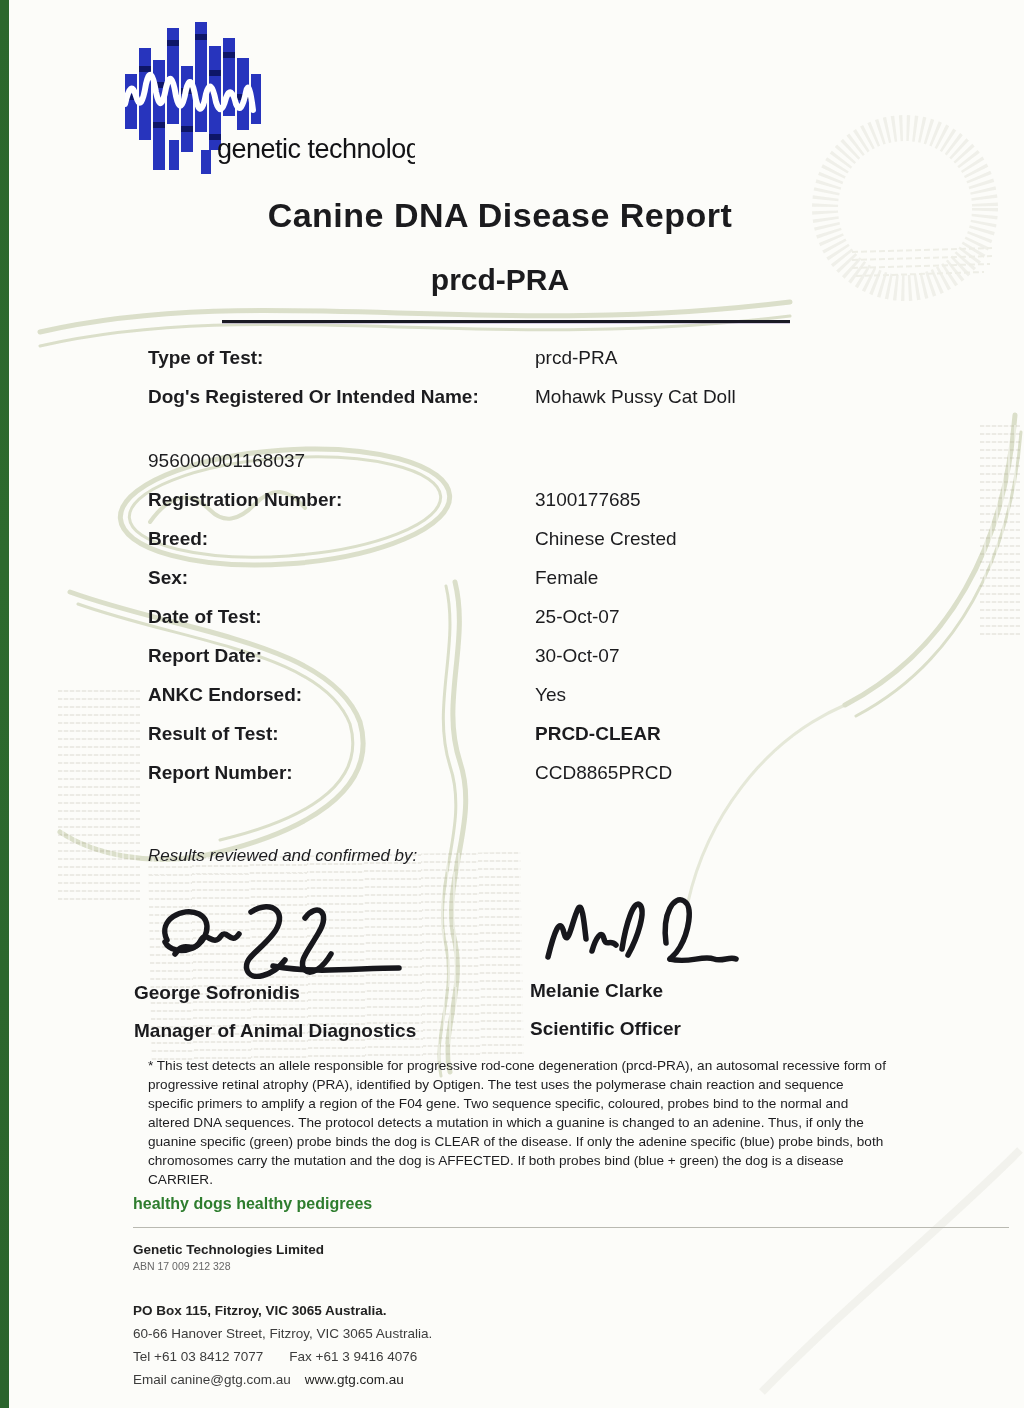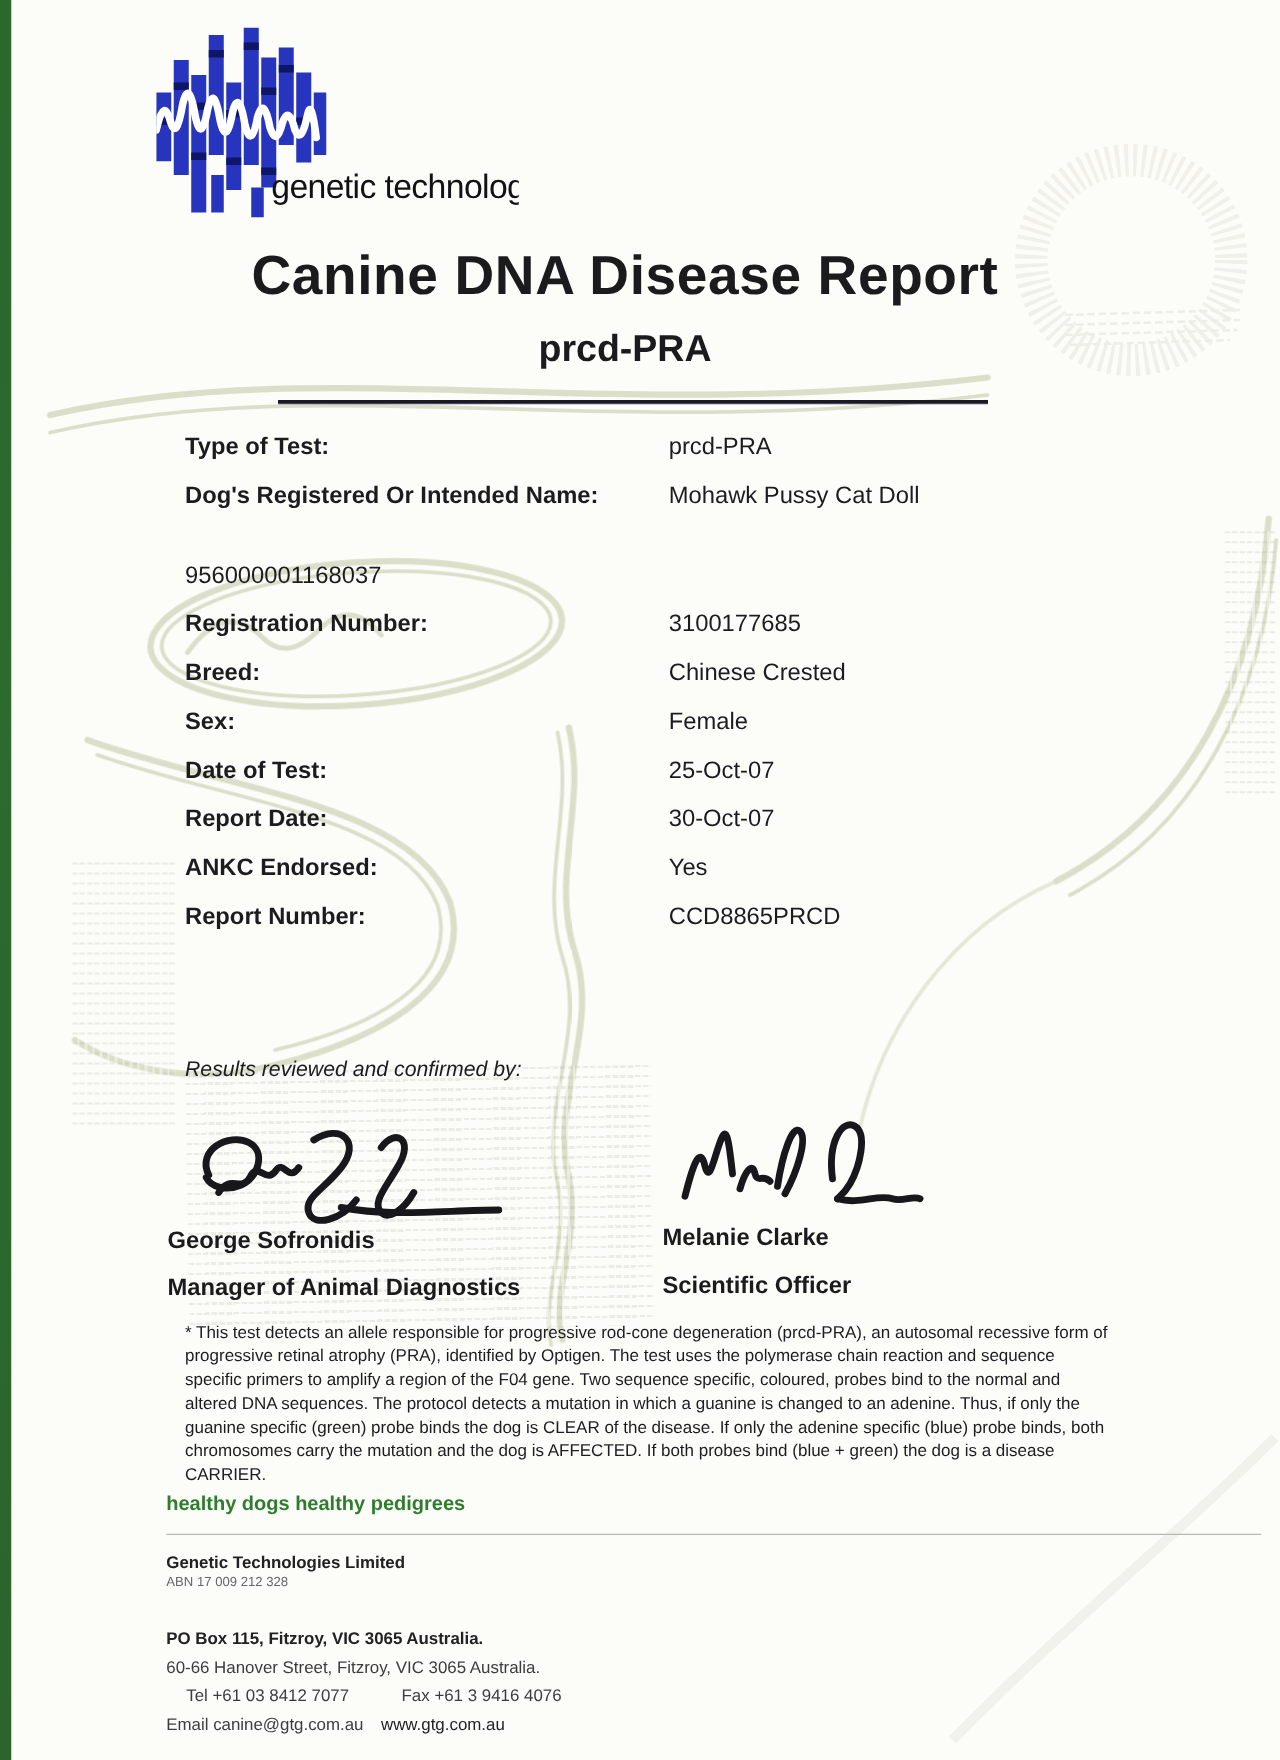--- a/index.html
+++ b/index.html
@@ -9,21 +9,21 @@
   
   .wm{position:absolute;left:0;top:0;width:1024px;height:1408px;pointer-events:none;}
   .band{position:absolute;pointer-events:none;
     background:
       repeating-linear-gradient(90deg, transparent 0 4px, rgba(252,252,249,.75) 4px 6px),
       repeating-linear-gradient(180deg, rgba(158,152,130,.28) 0 2px, transparent 2px 8px);
     opacity:.6;}
   
   .logo{position:absolute;left:125px;top:22px;width:290px;height:152px;}
   
-  .title{position:absolute;left:0;top:196px;width:1000px;text-align:center;font-size:44px;font-weight:bold;color:#1b1b1e;letter-spacing:.5px;}
+  .title{position:absolute;left:0;top:196px;width:1000px;text-align:center;font-size:34px;font-weight:bold;color:#1b1b1e;letter-spacing:.5px;}
   .subtitle{position:absolute;left:0;top:263px;width:1000px;text-align:center;font-size:30px;font-weight:bold;color:#1b1b1e;}
   .divider{position:absolute;left:222px;top:320px;width:568px;height:3px;background:#1a1a24;box-shadow:0 1px 0 rgba(90,60,150,.25);}
   
   .fields{position:absolute;left:148px;top:347px;width:760px;}
   .frow{display:flex;height:24px;margin-bottom:15px;font-size:19px;color:#1c1c1f;}
   .frow.gap{margin-top:40px;}
   .frow .lbl{width:387px;font-weight:bold;}
   .frow .val{font-weight:normal;}
   .frow .val.strong{font-weight:bold;}
   
@@ -38,21 +38,21 @@
   
   .footnote{position:absolute;left:148px;top:1056px;width:742px;font-size:13.6px;line-height:19px;color:#1d1d20;}
   
   .tagline{position:absolute;left:133px;top:1195px;font-size:16px;font-weight:bold;color:#2e7d2e;}
   .foot-rule{position:absolute;left:133px;top:1227px;width:876px;height:1px;background:#b9b9b1;}
   .footer{position:absolute;left:133px;top:1242px;font-size:13.5px;color:#333;}
   .footer .co{font-weight:bold;color:#222;}
   .footer .abn{font-size:10.5px;color:#666;margin-top:3px;}
   .footer .pobox{font-weight:bold;color:#222;margin-top:31px;}
   .footer .line{margin-top:8px;color:#3c3c3c;}
-  .footer .tel span{margin-right:26px;margin-left:16px;}
+  .footer .tel span{margin-right:26px;}
   .footer .web{font-weight:normal;color:#222;margin-left:14px;}
 </style>
 </head>
 <body>
 
 <div class="page">
 
   <svg class="wm" viewBox="0 0 1024 1408">
 
     <g opacity="0.55">
@@ -156,20 +156,24 @@
     </div>
     <div class="frow">
       <span class="lbl">Report Date:</span>
       <span class="val">30-Oct-07</span>
     </div>
     <div class="frow">
       <span class="lbl">ANKC Endorsed:</span>
       <span class="val">Yes</span>
     </div>
     <div class="frow">
+      <span class="lbl">Result of Test:</span>
+      <span class="val strong">PRCD-CLEAR</span>
+    </div>
+    <div class="frow">
       <span class="lbl">Report Number:</span>
       <span class="val">CCD8865PRCD</span>
     </div>
   </div>
 
   <div class="confirm">Results reviewed and confirmed by:</div>
 
   <svg class="sig sig-left" width="250" height="88" viewBox="0 0 250 88">
     <g fill="none" stroke="#17171c" stroke-width="5.5" stroke-linecap="round" stroke-linejoin="round">
       <path d="M 12,42 C 2,22 28,8 44,16 C 58,23 52,44 38,50 C 26,55 14,52 10,44"></path>

